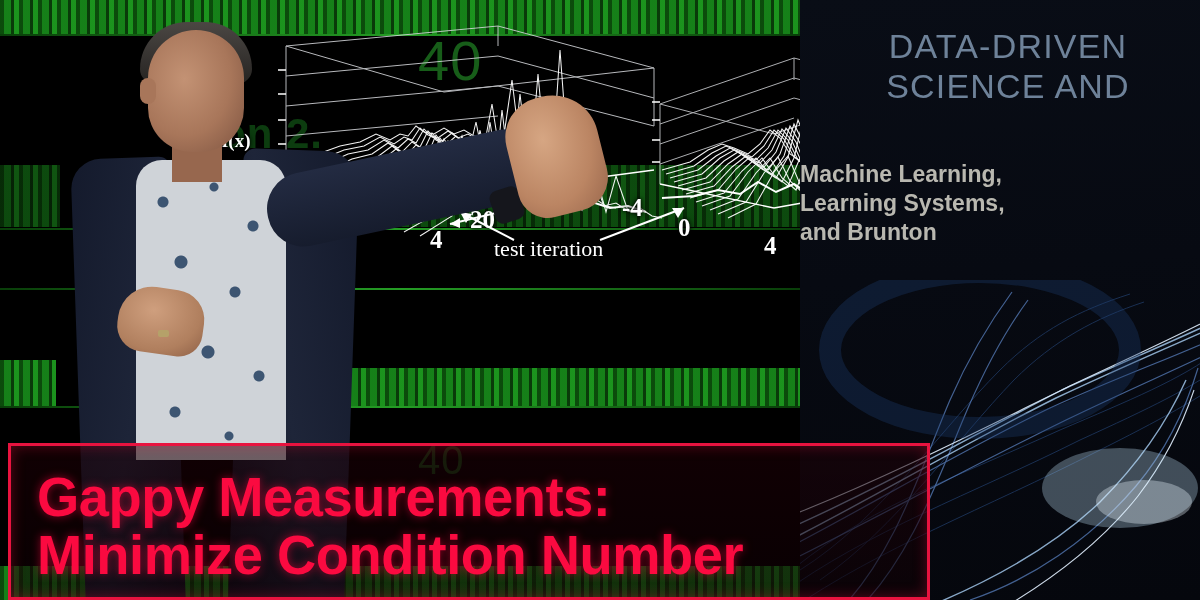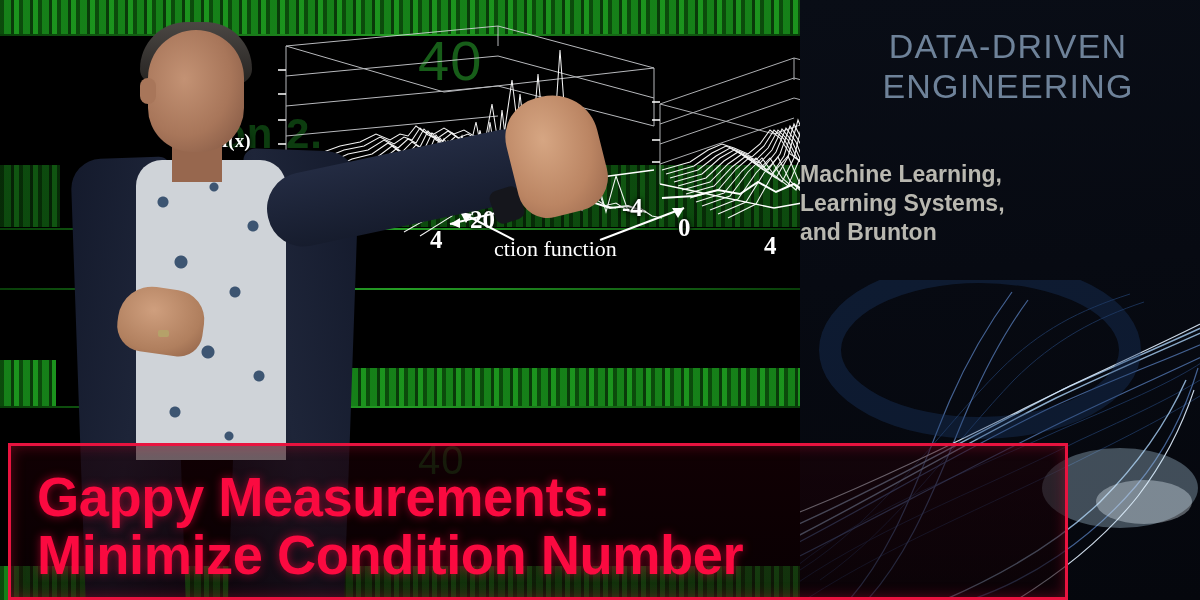--- a/index.html
+++ b/index.html
@@ -152,21 +152,21 @@
     font-weight:700; font-size:23px; line-height:29px;
   }
   .book-auth{
     position:absolute; left:0; top:252px; width:400px; text-align:center;
     color:#8b97a6; font-family:"Liberation Sans", sans-serif;
     font-weight:400; font-size:14.5px; letter-spacing:.4px;
   }
 
   
   .banner{
-    position:absolute; left:8px; top:443px; width:1060px; height:157px;
+    position:absolute; left:8px; top:443px; width:922px; height:157px;
     border:3px solid #e8133f;
     background:linear-gradient(180deg, rgba(30,0,6,.55) 0%, rgba(14,0,4,.62) 100%);
     box-shadow:0 0 14px rgba(232,19,63,.35) inset;
   }
   .banner-line{
     position:absolute; left:26px; width:880px;
     color:#fb0a40; font-family:"Liberation Sans", sans-serif;
     font-weight:700; font-size:56px; line-height:58px;
     letter-spacing:-.5px;
     text-shadow:0 0 10px rgba(251,10,64,.55);
@@ -290,21 +290,21 @@
       </g>
     </svg>
     <span class="axlab" style="left:-42px;top:62px;font-size:19px;">f(x)</span>
     <span class="axlab" style="left:-66px;top:80px;font-size:23px;">1</span>
     <span class="axlab" style="left:14px;top:132px;font-size:25px;">-4</span>
     <span class="axlab" style="left:70px;top:152px;font-size:25px;">0</span>
     <span class="axlab" style="left:156px;top:170px;font-size:25px;">4</span>
   </div>
 
   <div style="position:absolute;left:494px;top:236px;">
-    <span class="axlab" style="position:relative;font-size:22px;font-weight:400;">ction function</span>
+    <span class="axlab" style="position:relative;font-size:22px;font-weight:400;">test iteration</span>
   </div>
   <svg style="position:absolute;left:440px;top:196px;" width="340" height="60">
     <path d="M74 44 L20 16" stroke="#fff" stroke-width="2" fill="none"></path>
     <path d="M20 16 L32 18 L26 27 Z" fill="#fff"></path>
     <path d="M160 44 L244 12" stroke="#fff" stroke-width="2" fill="none"></path>
     <path d="M244 12 L232 12 L238 22 Z" fill="#fff"></path>
   </svg>
 
   <div class="speaker">
     <div class="sp-jacket-l"></div>
@@ -345,21 +345,21 @@
       <g fill="none" stroke="#e2f0ff" stroke-width="1.1" opacity=".9">
         <path d="M-10 236 C 90 196, 180 150, 274 104 C 338 74, 382 54, 420 34"></path>
         <path d="M200 330 C 248 302, 300 264, 338 216 C 364 182, 382 146, 394 110"></path>
       </g>
       <ellipse cx="320" cy="208" rx="78" ry="40" fill="#bfe0f7" opacity=".32"></ellipse>
       <ellipse cx="344" cy="222" rx="48" ry="22" fill="#eaf6ff" opacity=".35"></ellipse>
       <ellipse cx="180" cy="70" rx="150" ry="78" fill="none" stroke="#1d3c6e" stroke-width="22" opacity=".35"></ellipse>
     </svg>
     <div class="book-title">
       <div>DATA-DRIVEN</div>
-      <div>ENGINEERING</div>
+      <div>SCIENCE AND</div>
     </div>
     <div class="book-sub">
       <div>Machine Learning,</div>
       <div>Learning Systems,</div>
       <div>and Brunton</div>
     </div>
   </div>
 
   <div class="banner">
     <div class="banner-line l1">Gappy Measurements:</div>

